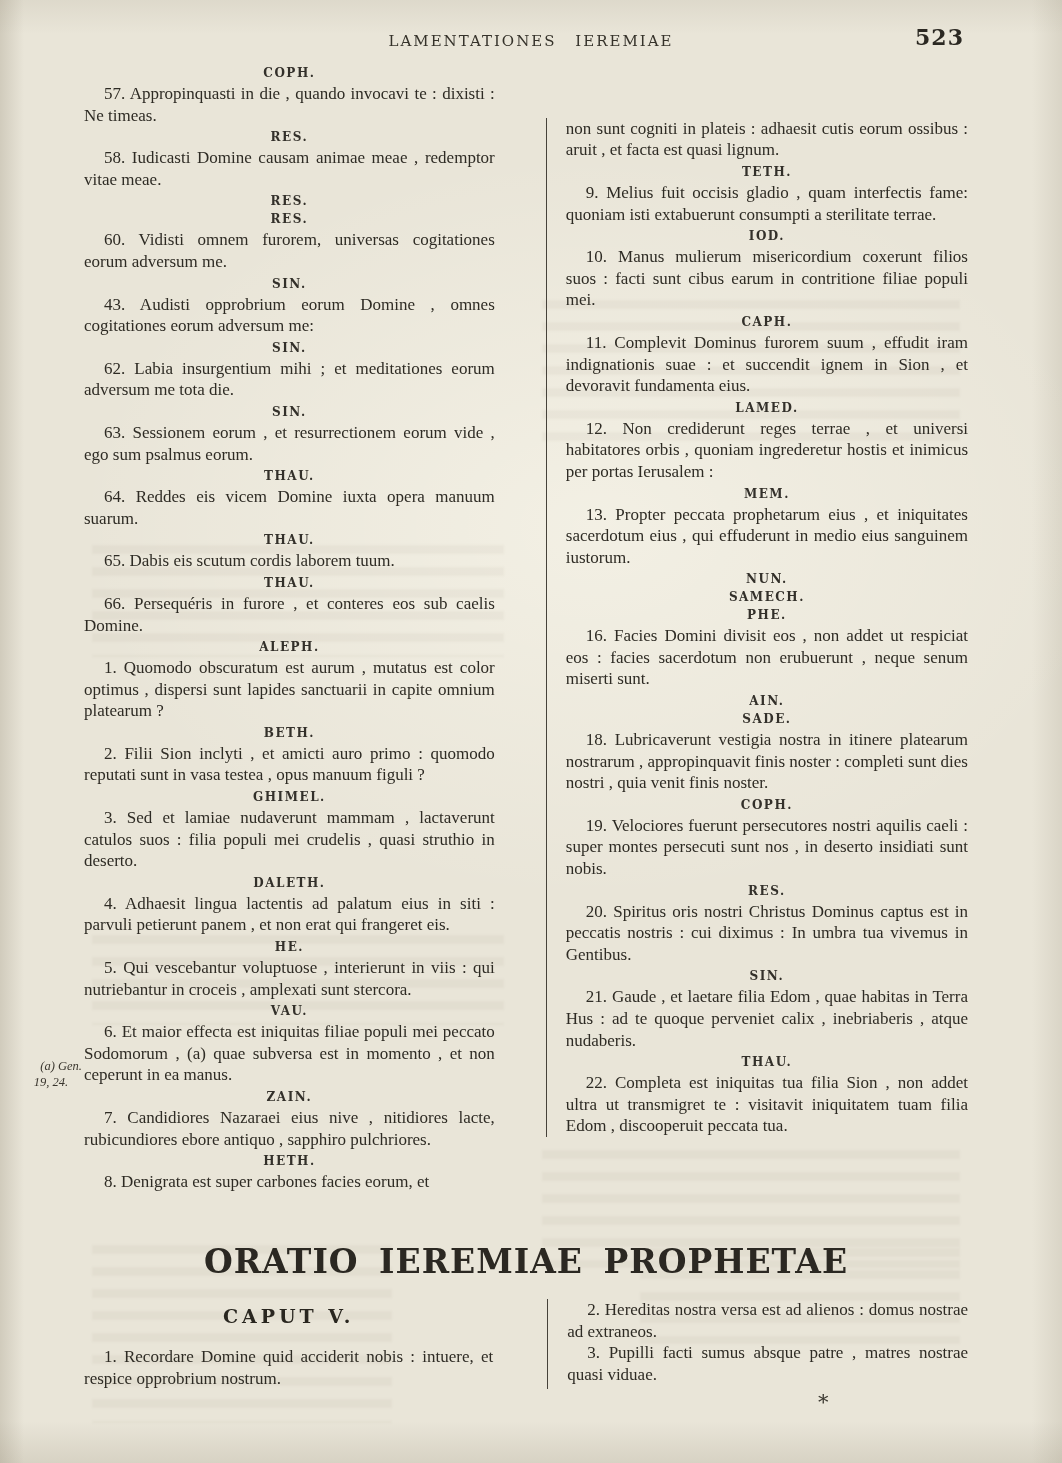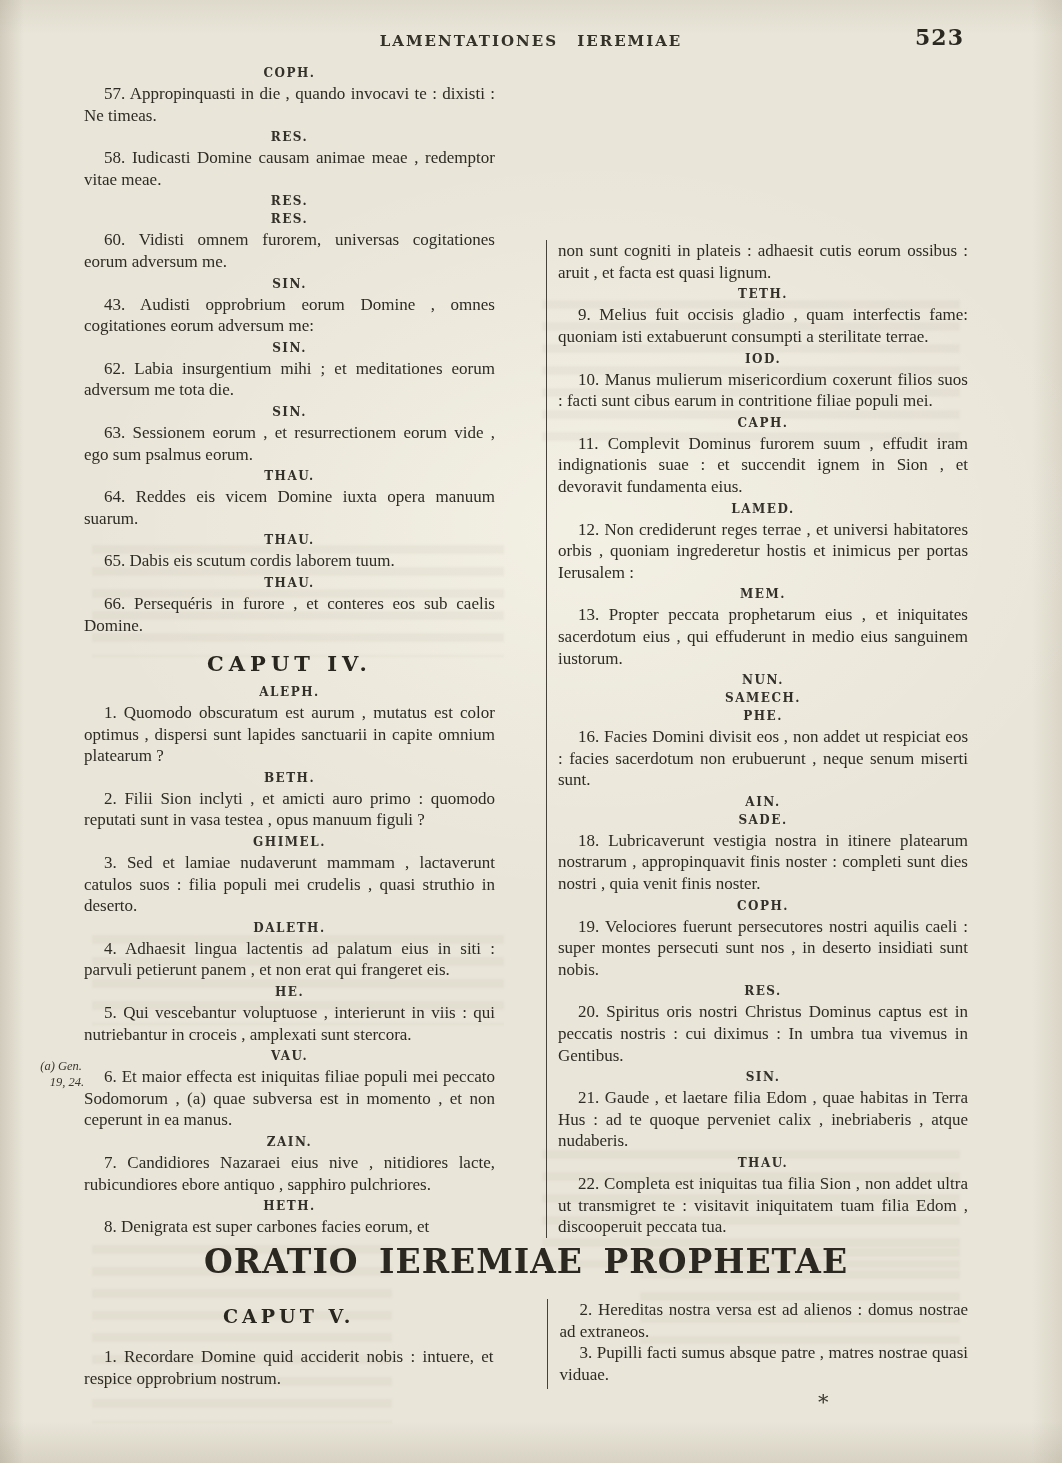--- a/index.html
+++ b/index.html
@@ -13,36 +13,36 @@
       radial-gradient(ellipse 720px 520px at 56% 36%, rgba(255,253,243,0.45), rgba(255,253,243,0) 72%),
       linear-gradient(90deg, rgba(122,112,90,0.22), rgba(122,112,90,0) 24px),
       linear-gradient(270deg, rgba(122,112,90,0.14), rgba(122,112,90,0) 30px),
       linear-gradient(180deg, rgba(122,112,90,0.10), rgba(122,112,90,0) 34px),
       linear-gradient(0deg, rgba(122,112,90,0.16), rgba(122,112,90,0) 42px),
       #e9e5d8;
   }
   .running-header{
     position:absolute;top:32px;left:0;width:100%;
     text-align:center;
-    font-family:"DejaVu Serif", serif;font-weight:700;
+    font-family:"DejaVu Serif", serif;font-weight:400;
     font-size:15px;letter-spacing:2px;word-spacing:12px;
     color:#35322a;
   }
   .page-number{
     position:absolute;top:24px;right:98px;
     font-family:"DejaVu Serif", serif;font-weight:700;
     font-size:22px;letter-spacing:1px;color:#2b2822;
   }
   .columns{
     position:absolute;top:62px;left:84px;width:884px;
-    display:flex;align-items:flex-end;gap:40px;
+    display:flex;align-items:center;gap:40px;
   }
   .col{width:50%;box-sizing:border-box;}
   .col-left{padding-right:11px;}
-  .col-right{padding-left:11px;border-left:1.5px solid #46423a;}
+  .col-right{padding-left:19px;border-left:1.5px solid #46423a;}
   .verse{
     font-size:17px;line-height:21.6px;
     text-align:justify;text-indent:20px;margin:0;
     color:#2e2b24;
   }
   .verse.no-indent{text-indent:0;}
   .letter-heading{
     font-family:"DejaVu Serif", serif;
     font-size:12px;line-height:14px;
     margin:4px 0 3px;text-align:center;
@@ -53,21 +53,21 @@
     font-size:21px;line-height:25px;
     margin:15px 0 9px;text-align:center;
     font-weight:700;letter-spacing:5px;color:#29261f;
   }
   .margin-note{
     position:absolute;left:14px;top:1058px;width:70px;
     font-style:italic;font-size:12.5px;line-height:16px;
     color:#3a362e;
   }
   .margin-note .l1{text-align:right;padding-right:2px;}
-  .margin-note .l2{text-align:right;padding-left:4px;}
+  .margin-note .l2{text-align:center;padding-left:4px;}
   .bottom{position:absolute;top:1242px;left:84px;width:884px;}
   .oratio-title{
     text-align:center;
     font-family:"DejaVu Serif", serif;font-weight:700;
     font-size:33px;letter-spacing:1px;word-spacing:8px;
     color:#2b2822;
   }
   .columns-bottom{display:flex;align-items:stretch;margin-top:18px;gap:43px;}
   .caput5-heading{
     font-family:"DejaVu Serif", serif;
@@ -115,21 +115,20 @@
         <div class="letter-heading">SIN.</div>
         <div class="verse">62. Labia insurgentium mihi ; et meditationes eorum adversum me tota die.</div>
         <div class="letter-heading">SIN.</div>
         <div class="verse">63. Sessionem eorum , et resurrectionem eorum vide , ego sum psalmus eorum.</div>
         <div class="letter-heading">THAU.</div>
         <div class="verse">64. Reddes eis vicem Domine iuxta opera manuum suarum.</div>
         <div class="letter-heading">THAU.</div>
         <div class="verse">65. Dabis eis scutum cordis laborem tuum.</div>
         <div class="letter-heading">THAU.</div>
         <div class="verse">66. Persequéris in furore , et conteres eos sub caelis Domine.</div>
-        <div class="caput-heading">CAPUT IV.</div>
         <div class="letter-heading">ALEPH.</div>
         <div class="verse">1. Quomodo obscuratum est aurum , mutatus est color optimus , dispersi sunt lapides sanctuarii in capite omnium platearum ?</div>
         <div class="letter-heading">BETH.</div>
         <div class="verse">2. Filii Sion inclyti , et amicti auro primo : quomodo reputati sunt in vasa testea , opus manuum figuli ?</div>
         <div class="letter-heading">GHIMEL.</div>
         <div class="verse">3. Sed et lamiae nudaverunt mammam , lactaverunt catulos suos : filia populi mei crudelis , quasi struthio in deserto.</div>
         <div class="letter-heading">DALETH.</div>
         <div class="verse">4. Adhaesit lingua lactentis ad palatum eius in siti : parvuli petierunt panem , et non erat qui frangeret eis.</div>
         <div class="letter-heading">HE.</div>
         <div class="verse">5. Qui vescebantur voluptuose , interierunt in viis : qui nutriebantur in croceis , amplexati sunt stercora.</div>

